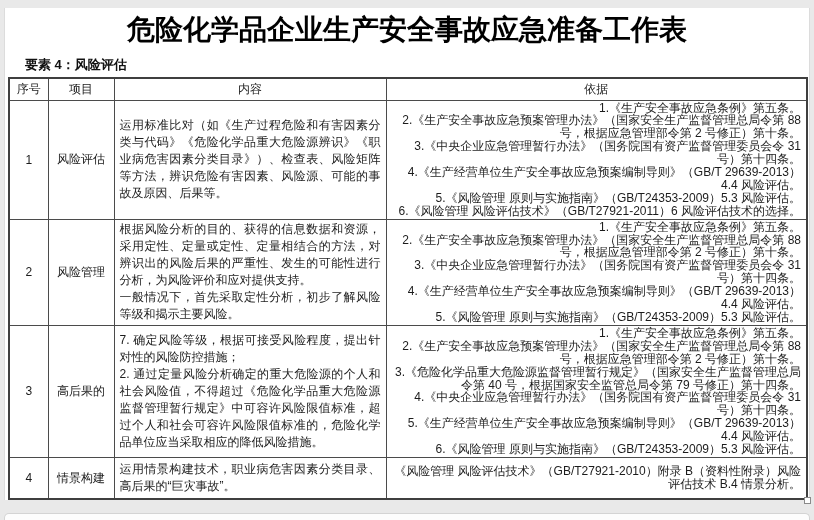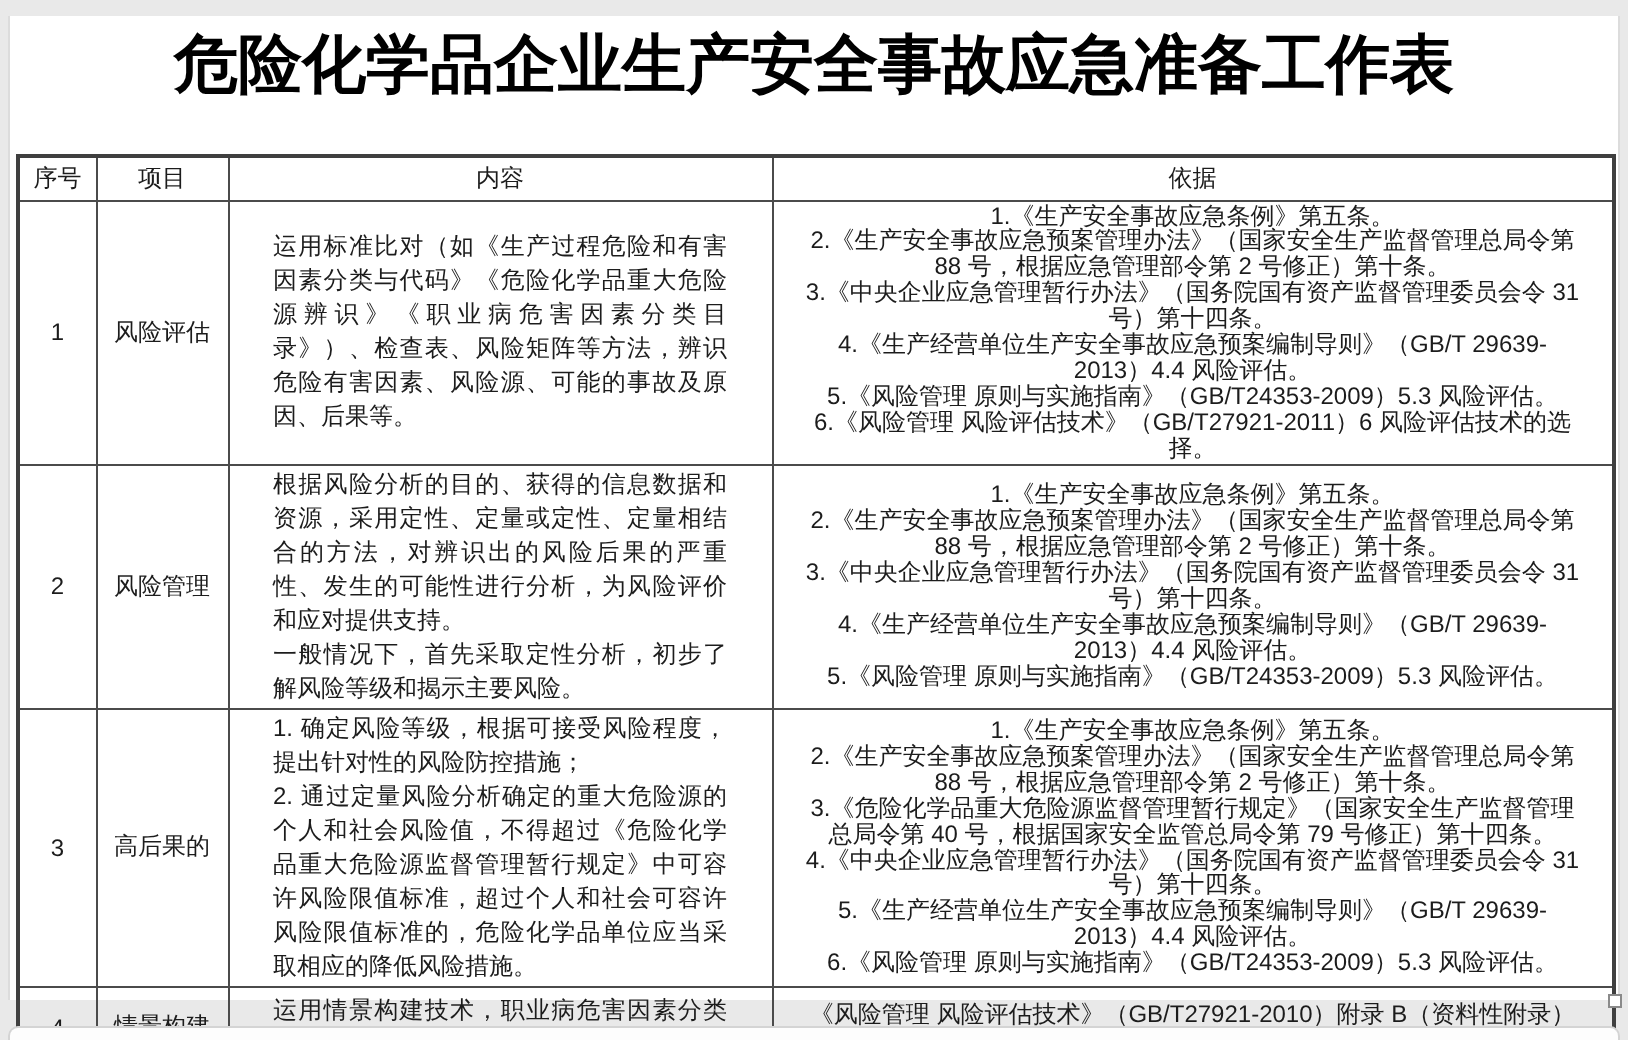--- a/index.html
+++ b/index.html
@@ -12,21 +12,21 @@
   }
   .canvas { position: absolute; left: 0; top: 0; width: 814px; height: 520px; }
   .page {
     position: absolute; left: 4px; top: 8px; width: 806px; height: 492px;
     background: #ffffff;
     border-left: 1px solid #dcdcdc; border-right: 1px solid #dcdcdc;
   }
   .doc-title {
     position: absolute; top: 3px; left: 0; width: 100%;
     text-align: center;
-    font-size: 32px; font-weight: bold; color: #000;
+    font-size: 28px; font-weight: bold; color: #000;
     letter-spacing: 0px;
     font-family: "Liberation Sans", sans-serif;
     white-space: nowrap;
   }
   .section-label {
     position: absolute; top: 48px; left: 20px;
     font-size: 13px; font-weight: bold; color: #111;
   }
   table.worksheet {
     position: absolute; left: 3px; top: 69px;
@@ -46,30 +46,30 @@
   col.c-content { width: 272px; }
   col.c-basis   { width: 421px; }
   tr.hdr    { height: 22px; }
   tr.r1     { height: 116px; }
   tr.r2     { height: 102px; }
   tr.r3     { height: 130px; }
   tr.r4     { height: 42px; }
   th.hcell { text-align: center; font-size: 12.5px; }
   td.no-cell, td.item-cell { text-align: center; font-size: 12.5px; }
   td.content-cell {
-    padding: 1px 22px;
+    padding: 1px 5px;
     line-height: 17px;
     white-space: pre-line;
     text-align: justify;
   }
   td.basis-cell {
-    padding: 1px 16px;
+    padding: 1px 5px;
     line-height: 12.9px;
     white-space: pre-line;
-    text-align: center;
+    text-align: right;
     overflow: hidden;
   }
   .resize-handle {
     position: absolute; left: 799px; top: 489px;
     width: 7px; height: 7px;
     background: #ffffff; border: 1px solid #8a8a8a;
   }
   .next-page-strip {
     position: absolute; left: 4px; top: 513px; width: 806px; height: 7px;
     background: #fdfdfd;
@@ -83,20 +83,21 @@
 </style>
 </head>
 <body>
 
 <div class="canvas">
   <div class="page">
     <div class="top-notch"></div>
 
     <div class="doc-title">危险化学品企业生产安全事故应急准备工作表</div>
 
+    <div class="section-label">要素 4：风险评估</div>
 
     <table class="worksheet">
       <colgroup>
         <col class="c-no">
           <col class="c-item">
           <col class="c-content">
           <col class="c-basis">
       </colgroup>
       <tbody>
         <tr class="hdr">
@@ -126,21 +127,21 @@
           <td class="basis-cell">1.《生产安全事故应急条例》第五条。
 2.《生产安全事故应急预案管理办法》（国家安全生产监督管理总局令第 88 号，根据应急管理部令第 2 号修正）第十条。
 3.《中央企业应急管理暂行办法》（国务院国有资产监督管理委员会令 31 号）第十四条。
 4.《生产经营单位生产安全事故应急预案编制导则》（GB/T 29639-2013）4.4 风险评估。
 5.《风险管理 原则与实施指南》（GB/T24353-2009）5.3 风险评估。</td>
         </tr>
 
         <tr class="r3">
           <td class="no-cell">3</td>
           <td class="item-cell">高后果的</td>
-          <td class="content-cell">1. 确定风险等级，根据可接受风险程度，提出针对性的风险防控措施；
+          <td class="content-cell">7. 确定风险等级，根据可接受风险程度，提出针对性的风险防控措施；
 2. 通过定量风险分析确定的重大危险源的个人和社会风险值，不得超过《危险化学品重大危险源监督管理暂行规定》中可容许风险限值标准，超过个人和社会可容许风险限值标准的，危险化学品单位应当采取相应的降低风险措施。</td>
           <td class="basis-cell">1.《生产安全事故应急条例》第五条。
 2.《生产安全事故应急预案管理办法》（国家安全生产监督管理总局令第 88 号，根据应急管理部令第 2 号修正）第十条。
 3.《危险化学品重大危险源监督管理暂行规定》（国家安全生产监督管理总局令第 40 号，根据国家安全监管总局令第 79 号修正）第十四条。
 4.《中央企业应急管理暂行办法》（国务院国有资产监督管理委员会令 31 号）第十四条。
 5.《生产经营单位生产安全事故应急预案编制导则》（GB/T 29639-2013）4.4 风险评估。
 6.《风险管理 原则与实施指南》（GB/T24353-2009）5.3 风险评估。</td>
         </tr>
 
         <tr class="r4">

